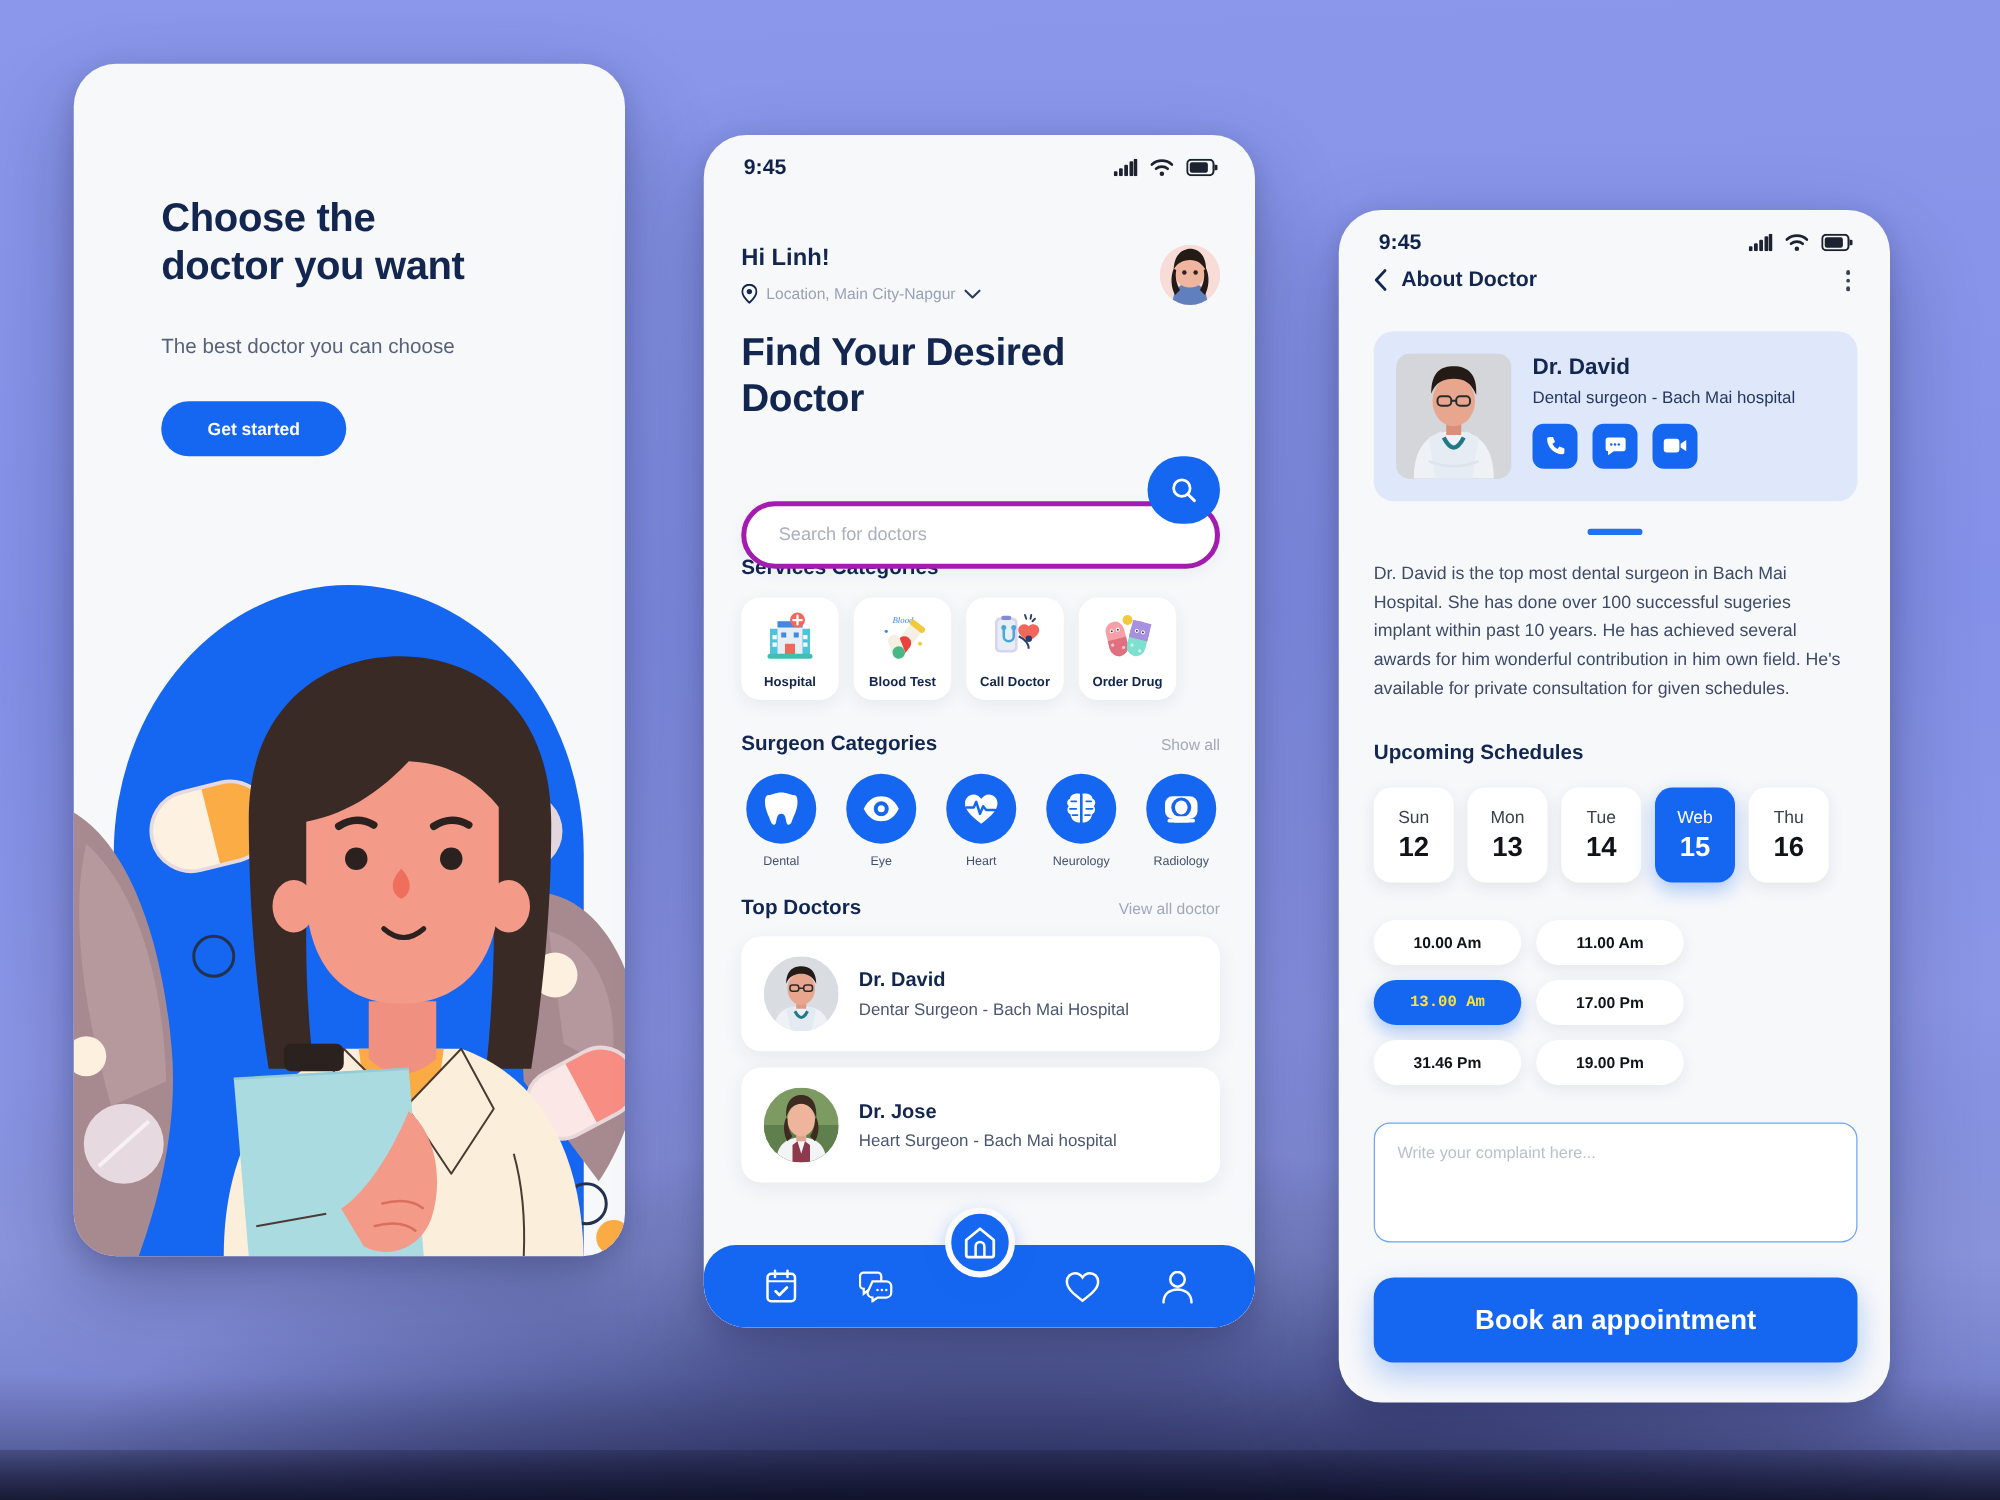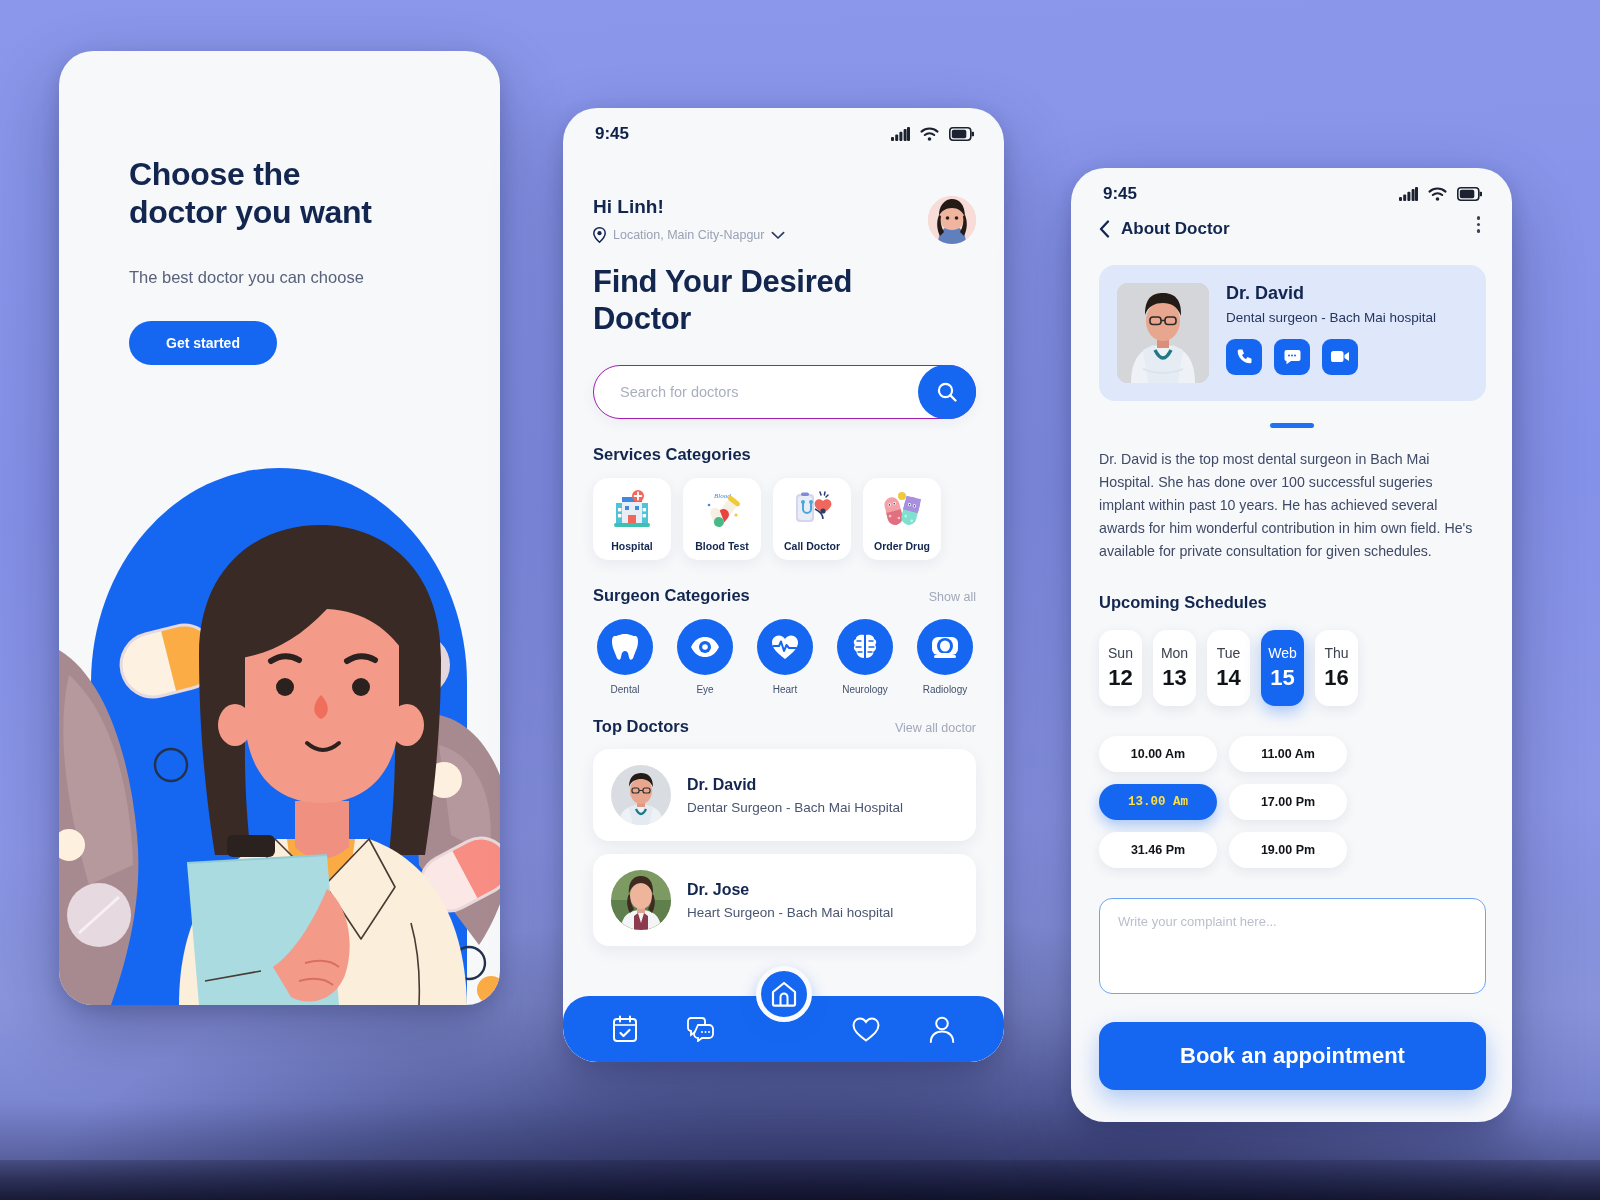--- a/index.html
+++ b/index.html
@@ -55,24 +55,25 @@
   .loc-row { display: flex; align-items: center; gap: 7px; margin-top: 9px; }
   .loc-text { font-size: 12.5px; color: #9aa1b4; }
   .avatar {
     width: 48px; height: 48px; border-radius: 50%; overflow: hidden; flex: none;
     background: #f6d7d4;
   }
   .page-title { padding: 20px 30px 0; font-size: 31px; line-height: 1.18; font-weight: 700; color: #12264f; letter-spacing: -0.3px; }
 
   .search-wrap { margin: 28px 28px 0 30px; position: relative; height: 54px; }
   .search-input {
-    width: 100%; height: 54px; border-radius: 27px; border: 1px solid #a21caf; background: #fff;
+    width: 100%; height: 54px; border-radius: 27px; border: 4px solid #a21caf; background: #fff;
     padding: 0 70px 0 26px; font-size: 14.5px; color: #12264f; outline: none;
     font-family: "Liberation Sans", sans-serif;
     box-shadow: 0 4px 14px rgba(30,40,90,0.05);
+    margin-top: 36px;
   }
   .search-input::placeholder { color: #a9afbe; }
   .search-btn {
     position: absolute; right: 0; top: 0; width: 58px; height: 54px; border: none; border-radius: 27px;
     background: #1566f0; display: flex; align-items: center; justify-content: center; cursor: pointer;
   }
 
   .sec-head { display: flex; align-items: baseline; justify-content: space-between; padding: 0 28px 0 30px; margin-top: 26px; }
   .sec-title { font-size: 16.5px; font-weight: 700; color: #12264f; }
   .sec-link { font-size: 12.5px; color: #a2a8ba; cursor: pointer; }
@@ -112,21 +113,21 @@
   .tab-item { width: 44px; height: 44px; display: flex; align-items: center; justify-content: center; cursor: pointer; }
   .tab-home {
     position: absolute; left: 50%; bottom: 40px; transform: translateX(-50%);
     width: 56px; height: 56px; border-radius: 50%; background: #1566f0;
     border: 5px solid #fbfbfd; display: flex; align-items: center; justify-content: center; cursor: pointer;
     box-shadow: 0 6px 16px rgba(21,102,240,0.3);
   }
 
   
   #phone-detail { left: 1071px; top: 168px; width: 441px; height: 954px; }
-  .det-nav { display: flex; align-items: flex-end; justify-content: space-between; padding: 6px 26px 0 28px; }
+  .det-nav { display: flex; align-items: center; justify-content: space-between; padding: 6px 26px 0 28px; }
   .det-nav-left { display: flex; align-items: center; gap: 11px; }
   .det-title { font-size: 17px; font-weight: 700; color: #12264f; }
   .kebab { display: flex; flex-direction: column; gap: 3px; cursor: pointer; padding: 6px; }
   .kebab i { width: 3.5px; height: 3.5px; border-radius: 50%; background: #3b4256; display: block; }
 
   .det-card {
     margin: 26px 26px 0 28px; background: #dfe8fb; border-radius: 16px;
     display: flex; gap: 17px; padding: 18px; align-items: flex-start;
   }
   .det-photo { width: 92px; height: 100px; border-radius: 11px; overflow: hidden; flex: none; background: #cfd3d8; }
@@ -136,21 +137,21 @@
   .act-btn {
     width: 36px; height: 36px; border-radius: 9px; background: #1566f0; border: none;
     display: flex; align-items: center; justify-content: center; cursor: pointer;
   }
   .handle { width: 44px; height: 5px; border-radius: 3px; background: #1f72f2; margin: 22px auto 0; }
 
   .bio { padding: 20px 32px 0 28px; font-size: 14.2px; line-height: 1.63; color: #3f4a68; }
   .sched-title { padding: 30px 28px 0; font-size: 16.5px; font-weight: 700; color: #12264f; }
   .days-row { display: flex; gap: 11px; padding: 18px 20px 0 28px; }
   .day {
-    width: 43px; height: 76px; border-radius: 14px; background: #fff;
+    width: 64px; height: 76px; border-radius: 14px; background: #fff;
     box-shadow: 0 4px 13px rgba(30,40,90,0.09);
     display: flex; flex-direction: column; align-items: center; justify-content: center; gap: 4px; cursor: pointer;
   }
   .day.sel { background: #1566f0; box-shadow: 0 6px 16px rgba(21,102,240,0.35); }
   .day-name { font-size: 14px; color: #39414f; }
   .day-num { font-size: 22px; font-weight: 700; color: #101317; }
   .day.sel .day-name, .day.sel .day-num { color: #fff; }
 
   .slots { display: flex; flex-wrap: wrap; gap: 12px; padding: 30px 41px 0 28px; }
   .slot {

